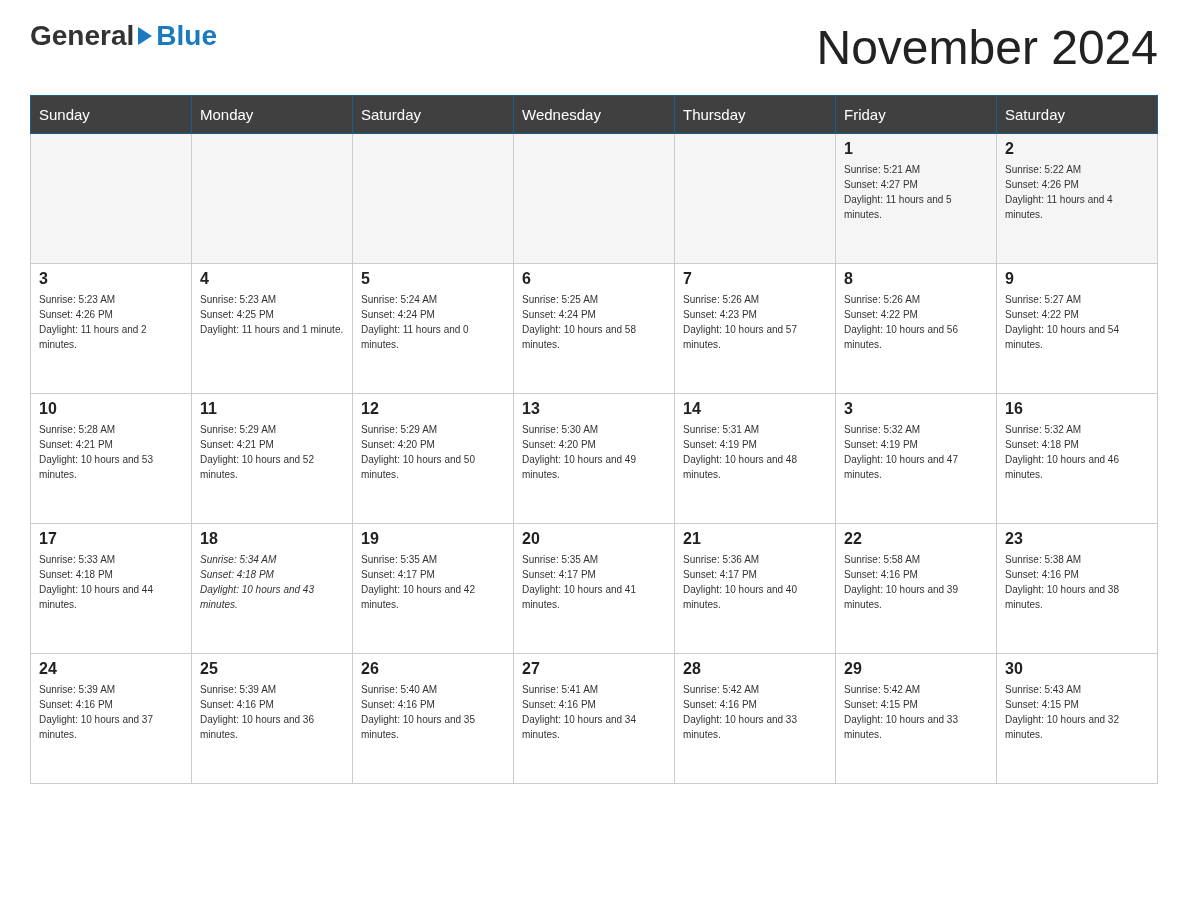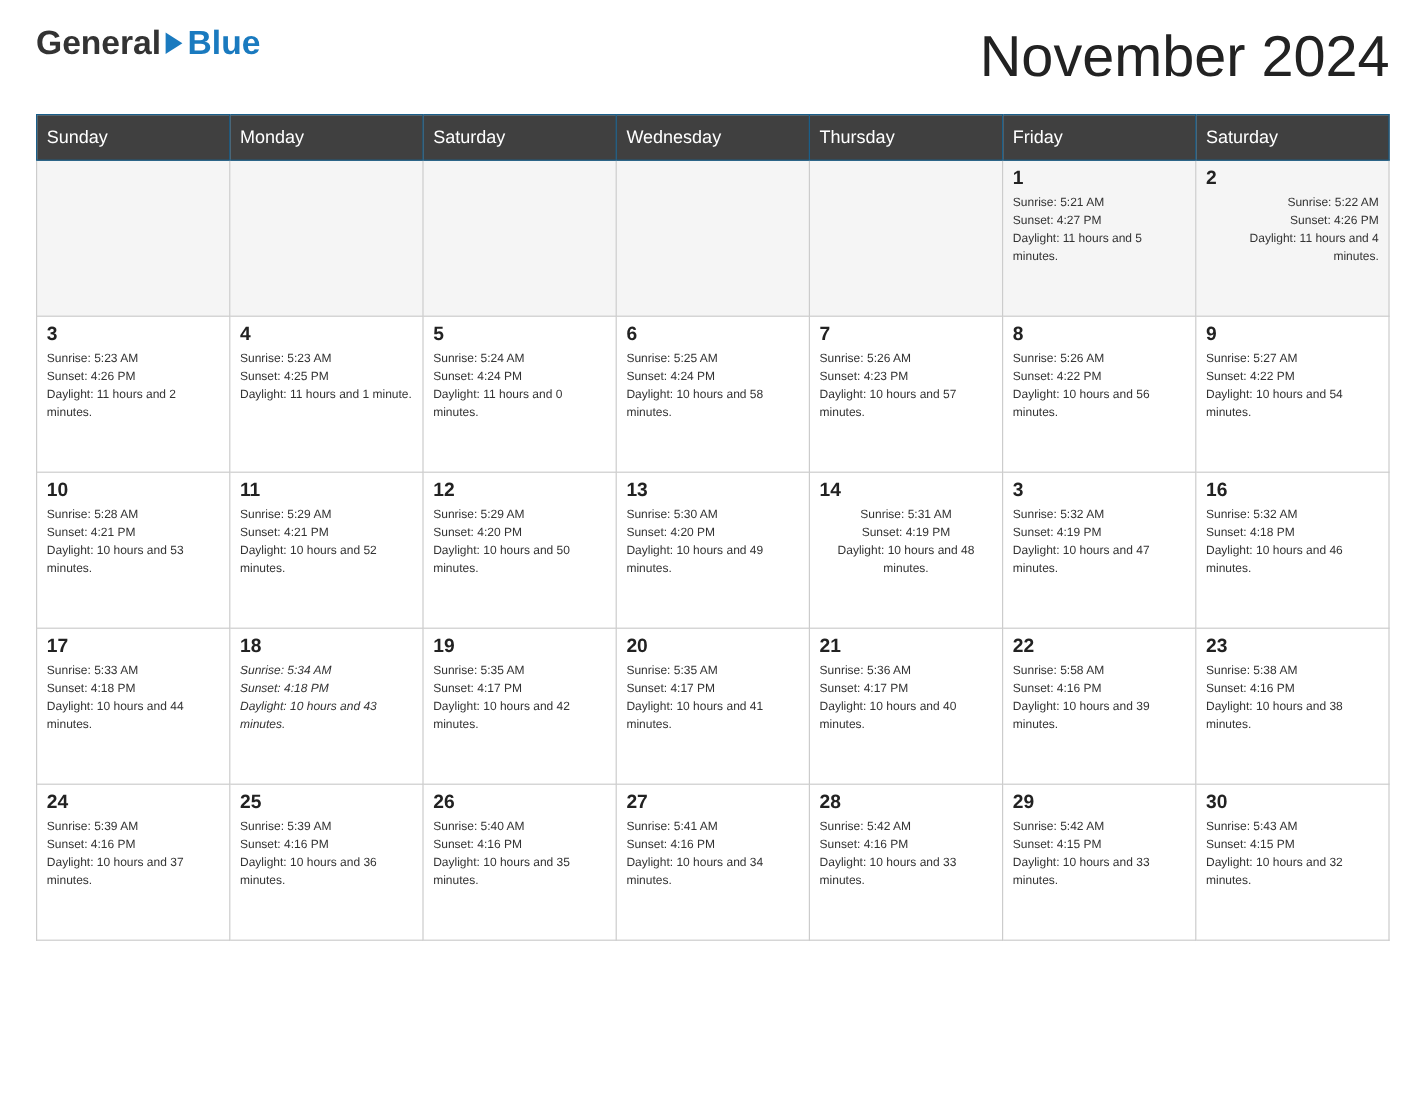--- a/index.html
+++ b/index.html
@@ -131,21 +131,21 @@
         <td class="empty-cell"></td>
         <td class="empty-cell"></td>
         <td>
           <span class="day-number">1</span>
           <div class="day-info" style="white-space: pre-line;">Sunrise: 5:21 AM
 Sunset: 4:27 PM
 Daylight: 11 hours and 5 minutes.</div>
         </td>
         <td>
           <span class="day-number">2</span>
-          <div class="day-info" style="white-space: pre-line; text-align: right;">Sunrise: 5:22 AM
+          <div class="day-info" style="white-space: pre-line;">Sunrise: 5:22 AM
 Sunset: 4:26 PM
 Daylight: 11 hours and 4 minutes.</div>
         </td>
       </tr>
       <tr>
         <td>
           <span class="day-number">3</span>
           <div class="day-info" style="white-space: pre-line;">Sunrise: 5:23 AM
 Sunset: 4:26 PM
 Daylight: 11 hours and 2 minutes.</div>
@@ -207,21 +207,21 @@
 Daylight: 10 hours and 50 minutes.</div>
         </td>
         <td>
           <span class="day-number">13</span>
           <div class="day-info" style="white-space: pre-line;">Sunrise: 5:30 AM
 Sunset: 4:20 PM
 Daylight: 10 hours and 49 minutes.</div>
         </td>
         <td>
           <span class="day-number">14</span>
-          <div class="day-info" style="white-space: pre-line; text-align: center;">Sunrise: 5:31 AM
+          <div class="day-info" style="white-space: pre-line;">Sunrise: 5:31 AM
 Sunset: 4:19 PM
 Daylight: 10 hours and 48 minutes.</div>
         </td>
         <td>
           <span class="day-number">3</span>
           <div class="day-info" style="white-space: pre-line;">Sunrise: 5:32 AM
 Sunset: 4:19 PM
 Daylight: 10 hours and 47 minutes.</div>
         </td>
         <td>

